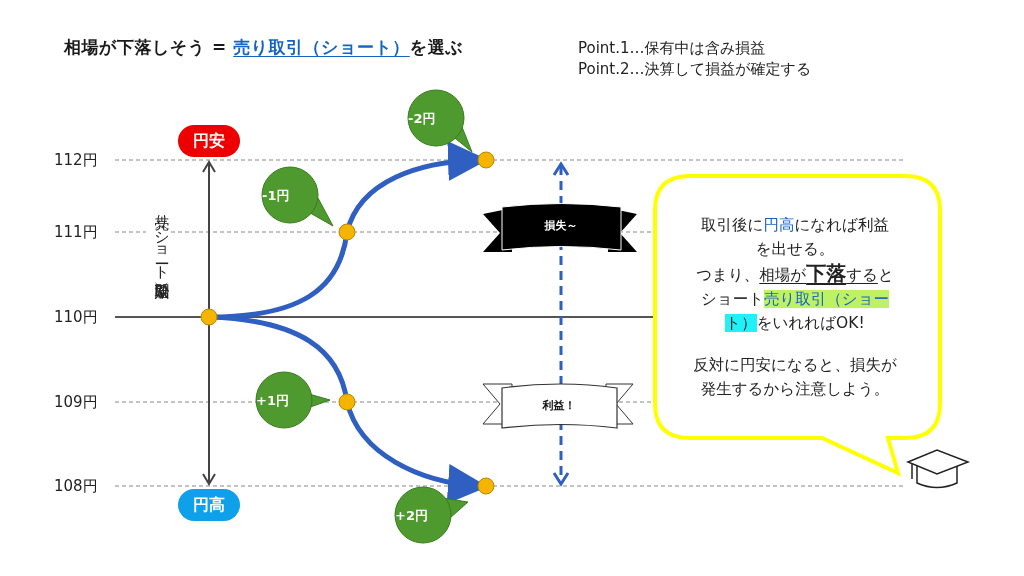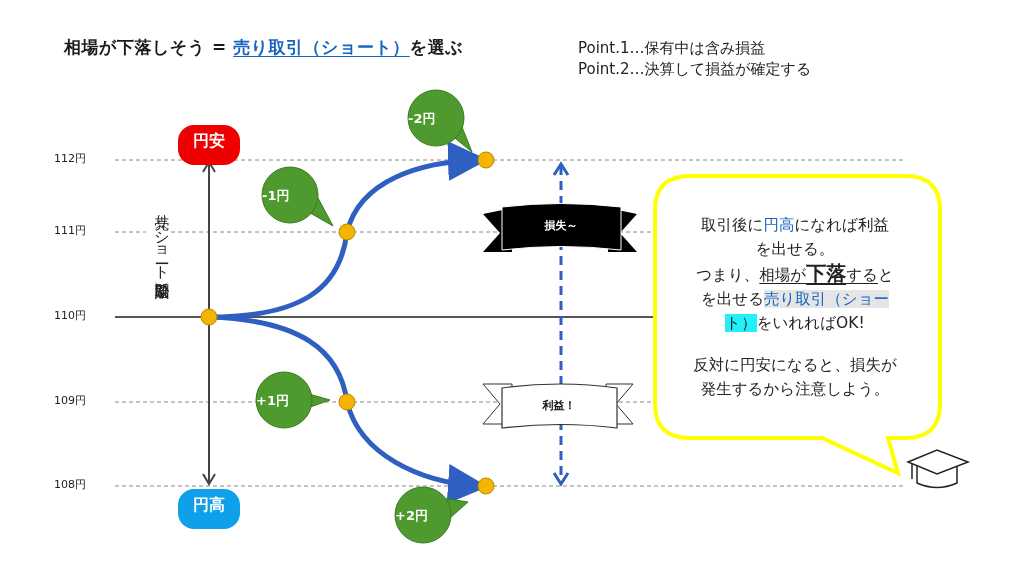--- a/index.html
+++ b/index.html
@@ -2,35 +2,35 @@
 <html><head>
 <meta charset="utf-8">
 <style>
   html, body { margin:0; padding:0; background:#ffffff; }
   body { width:1024px; height:576px; position:relative; overflow:hidden;
          font-family:"DejaVu Sans","Liberation Sans",sans-serif; color:#222; }
   .abs { position:absolute; }
   #title { left:64px; top:36px; font-size:17px; font-weight:bold; color:#1a1a1a; white-space:nowrap; letter-spacing:0.5px; }
   #title .link { color:#1565c0; text-decoration:underline; text-underline-offset:3px; }
   #points { left:578px; top:38px; font-size:15px; line-height:21px; color:#222; white-space:nowrap; }
-  .ylabel { left:54px; width:56px; font-size:11px; color:#222; text-align:left; }
-  .pill { width:62px; height:40px; border-radius:16px; color:#fff; font-weight:bold;
+  .ylabel { left:54px; width:56px; font-size:15px; color:#222; text-align:left; }
+  .pill { width:62px; height:32px; border-radius:16px; color:#fff; font-weight:bold;
           font-size:16px; text-align:center; line-height:32px; }
   #pill-yasu { left:178px; top:125px; background:#ee0000; }
   #pill-daka { left:178px; top:489px; background:#0ea0e8; }
   #vert-label { left:146px; top:204px; width:24px; font-size:15px; line-height:17px; text-align:center;
                 writing-mode:vertical-rl; text-orientation:upright; letter-spacing:0; color:#222; background:#fff;}
   .bubble-text { font-size:13px; font-weight:bold; color:#fff; text-align:left; }
   .ribbon-text { font-size:11px; font-weight:bold; text-align:center; width:100px; }
   #callout-text { left:660px; top:213px; width:270px; text-align:center; font-size:15.5px; line-height:24px; color:#222; }
   #callout-text .blue { color:#1565c0; }
   #callout-text .ul { text-decoration:underline; text-underline-offset:3px; }
   #callout-text .big { font-size:20px; font-weight:bold; text-decoration:underline; text-underline-offset:3px; }
   #callout-text .hl { background:#22f0f8; }
-  #callout-text .hlblue { background:#e5e5e5; color:#1565c0; }
+  #callout-text .hlblue { background:#bef264; color:#1565c0; }
 </style>
 </head>
 <body>
 
 <div id="title" class="abs">
   <span>相場が下落しそう = </span><span class="link">売り取引（ショート）</span><span>を選ぶ</span>
 </div>
 
 <div id="points" class="abs">
   <div>Point.1…保有中は含み損益</div>
@@ -124,18 +124,18 @@
 <div class="abs bubble-text" style="left:256px;top:392px;width:80px">+1円</div>
 <div class="abs bubble-text" style="left:395px;top:507px;width:56px">+2円</div>
 
 <div class="abs ribbon-text" style="left:511px;top:218px;color:#fff">損失～</div>
 <div class="abs ribbon-text" style="left:509px;top:398px;color:#111">利益！</div>
 
 <div id="callout-text" class="abs">
   <div><span>取引後に</span><span class="blue">円高</span><span>になれば利益</span></div>
   <div>を出せる。</div>
   <div><span>つまり、</span><span class="ul">相場が</span><span class="big">下落</span><span class="ul">する</span><span>と</span></div>
-  <div><span>を出せる</span><span class="hlblue">売り取引（ショー</span></div>
+  <div><span>ショート</span><span class="hlblue">売り取引（ショー</span></div>
   <div><span class="hl">ト）</span><span>をいれればOK!</span></div>
   <div style="height:18px"></div>
   <div>反対に円安になると、損失が</div>
   <div>発生するから注意しよう。</div>
 </div>
 
 </body></html>

